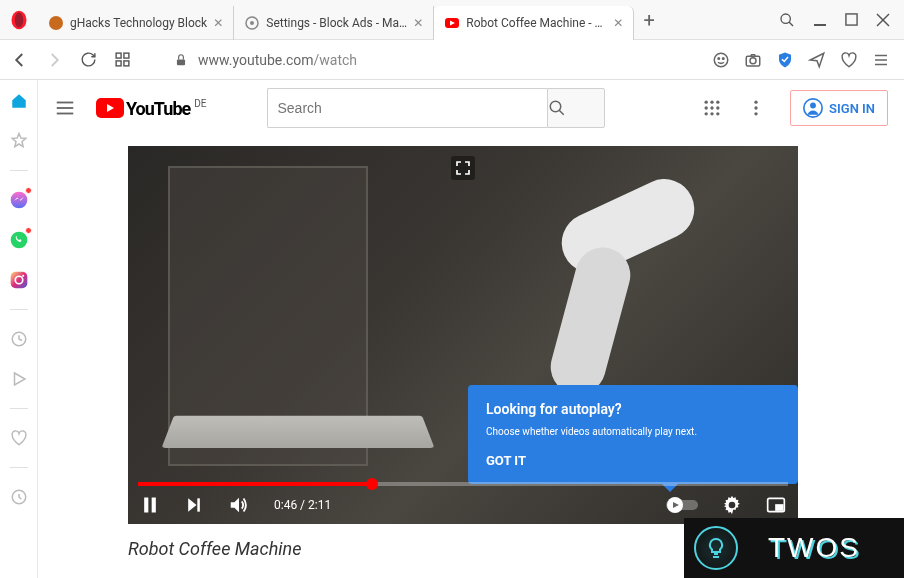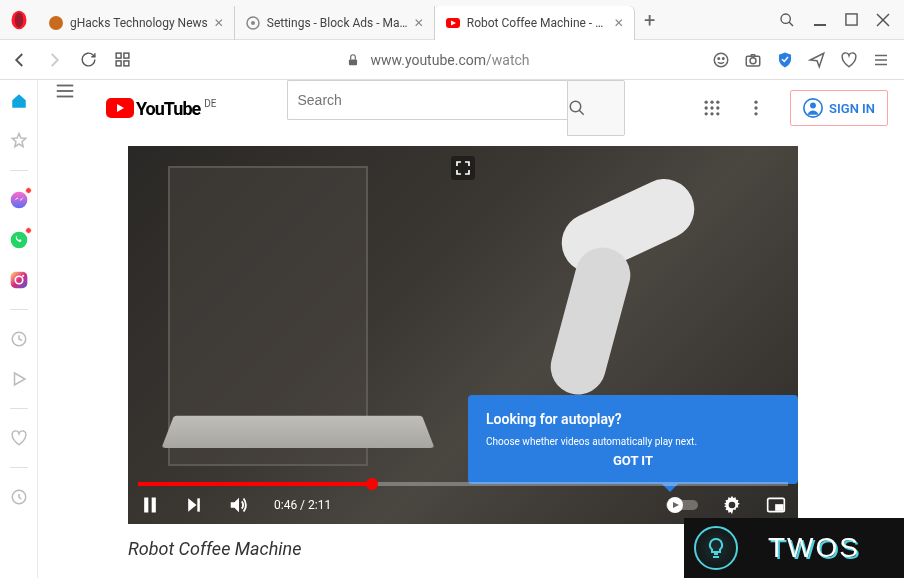--- a/index.html
+++ b/index.html
@@ -16,37 +16,37 @@
 .tab .title { white-space: nowrap; overflow: hidden; text-overflow: ellipsis; flex: 1; }
 .tab .close { color: #888; cursor: pointer; }
 .new-tab { width: 30px; display: flex; align-items: center; justify-content: center; color: #666; cursor: pointer; font-size: 20px; }
 .winctrls { display: flex; align-items: center; gap: 18px; padding-right: 14px; color: #555; }
 .winctrls span { cursor: pointer; }
 
 
 .navbar { display: flex; align-items: center; height: 40px; background: #fff; border-bottom: 1px solid #e0e0e0; padding: 0 8px; gap: 10px; }
 .navbar .navbtn { color: #555; cursor: pointer; display: flex; align-items: center; justify-content: center; width: 24px; }
 .navbar .navbtn.disabled { color: #ccc; }
-.urlbox { display: flex; align-items: center; flex: 1; gap: 10px; padding-left: 30px; justify-content: center; }
+.urlbox { display: flex; align-items: center; flex: 1; gap: 10px; padding-left: 30px; }
 .urlbox .lock { color: #666; }
 .urlbox .url { color: #666; font-size: 14px; }
 .urlbox .url .path { color: #888; }
 .right-icons { display: flex; gap: 14px; align-items: center; padding-right: 6px; color: #666; }
 .right-icons span { cursor: pointer; }
 
 .main { display: flex; height: calc(578px - 80px); }
 .sidebar { width: 38px; background: #fff; border-right: 1px solid #e8e8e8; display: flex; flex-direction: column; align-items: center; padding-top: 10px; gap: 18px; }
 .sidebar .sb-item { width: 22px; height: 22px; display: flex; align-items: center; justify-content: center; cursor: pointer; color: #aaa; }
 .sidebar .sb-item.active { color: #0fa6e0; }
 .sb-divider { width: 18px; height: 1px; background: #e0e0e0; }
 
 .content { flex: 1; background: #fff; overflow: hidden; position: relative; }
 
 
-.yt-header { display: flex; height: 56px; padding: 0 16px; gap: 30px; }
+.yt-header { display: flex; align-items: center; height: 56px; padding: 0 16px; gap: 20px; }
 .yt-menu { color: #666; cursor: pointer; }
 .yt-logo { display: flex; align-items: center; gap: 2px; }
 .yt-logo .play { background: #ff0000; width: 28px; height: 20px; border-radius: 5px; display: flex; align-items: center; justify-content: center; }
 .yt-logo .play::after { content: ''; border-left: 7px solid #fff; border-top: 4px solid transparent; border-bottom: 4px solid transparent; }
 .yt-logo .text { font-weight: bold; font-size: 18px; letter-spacing: -1px; }
 .yt-logo .sup { font-size: 10px; color: #555; margin-top: -10px; margin-left: 2px; }
 .yt-search { display: flex; margin-left: 40px; }
 .yt-search input { width: 280px; height: 40px; border: 1px solid #d0d0d0; border-right: none; padding: 0 10px; font-size: 14px; border-radius: 2px 0 0 2px; outline: none; }
 .yt-search button { width: 58px; border: 1px solid #d0d0d0; background: #f8f8f8; cursor: pointer; color: #666; border-radius: 0 2px 2px 0; }
 .yt-right { margin-left: auto; display: flex; align-items: center; gap: 24px; }
@@ -71,21 +71,21 @@
 .controls { position: absolute; left: 0; right: 0; bottom: 0; height: 38px; display: flex; align-items: center; padding: 0 12px; gap: 24px; color: #fff; }
 .controls .ico { cursor: pointer; display: flex; align-items: center; }
 .controls .time { font-size: 12px; }
 .controls .spacer { flex: 1; }
 
 
 .tooltip { position: absolute; bottom: 40px; right: 0px; width: 330px; background: #2a7de1; color: #fff; padding: 16px 18px; border-radius: 4px; }
 .tooltip::after { content: ''; position: absolute; bottom: -8px; right: 120px; border-left: 8px solid transparent; border-right: 8px solid transparent; border-top: 8px solid #2a7de1; }
 .tooltip .tt-title { font-weight: 600; font-size: 14px; margin-bottom: 8px; }
 .tooltip .tt-body { font-size: 10px; line-height: 1.4; }
-.tooltip .tt-action { text-align: center; margin-top: 4px; font-weight: 700; font-size: 13px; cursor: pointer; }
+.tooltip .tt-action { text-align: left; margin-top: 14px; font-weight: 700; font-size: 13px; cursor: pointer; }
 
 .video-title { margin: 14px 0 0 90px; font-size: 18px; font-weight: 400; color: #333; font-style: italic; }
 
 
 .watermark { position: absolute; right: 0; bottom: 0; width: 220px; height: 60px; background: #111; display: flex; align-items: center; gap: 10px; padding-left: 10px; }
 .watermark .bulb { width: 44px; height: 44px; border: 2px solid #4dd3e0; border-radius: 50%; display: flex; align-items: center; justify-content: center; color: #4dd3e0; background: radial-gradient(circle at center, rgba(77,211,224,0.15), transparent); }
 .watermark .wm-text { font-family: Impact, sans-serif; font-size: 28px; color: #fff; text-shadow: 2px 2px 0 #4dd3e0; letter-spacing: 2px; margin-left: 20px; }
 
 svg { display: block; }
 </style>
@@ -99,21 +99,21 @@
         <ellipse cx="12" cy="12" rx="5" ry="9" fill="#9c1b2d"></ellipse>
       </svg>
   </div>
   <div class="tabs">
     <div class="tab">
       <span class="favicon">
           <svg viewBox="0 0 16 16">
             <circle cx="8" cy="8" r="7" fill="#c96b1f"></circle>
           </svg>
         </span>
-      <span class="title">gHacks Technology News</span>
+      <span class="title">gHacks Technology Block</span>
       <span class="close">✕</span>
     </div>
     <div class="tab">
       <span class="favicon">
           <svg viewBox="0 0 16 16">
             <circle cx="8" cy="8" r="6" fill="none" stroke="#888" stroke-width="1.5"></circle>
             <circle cx="8" cy="8" r="2" fill="#888"></circle>
           </svg>
         </span>
       <span class="title">Settings - Block Ads - Man…</span>

